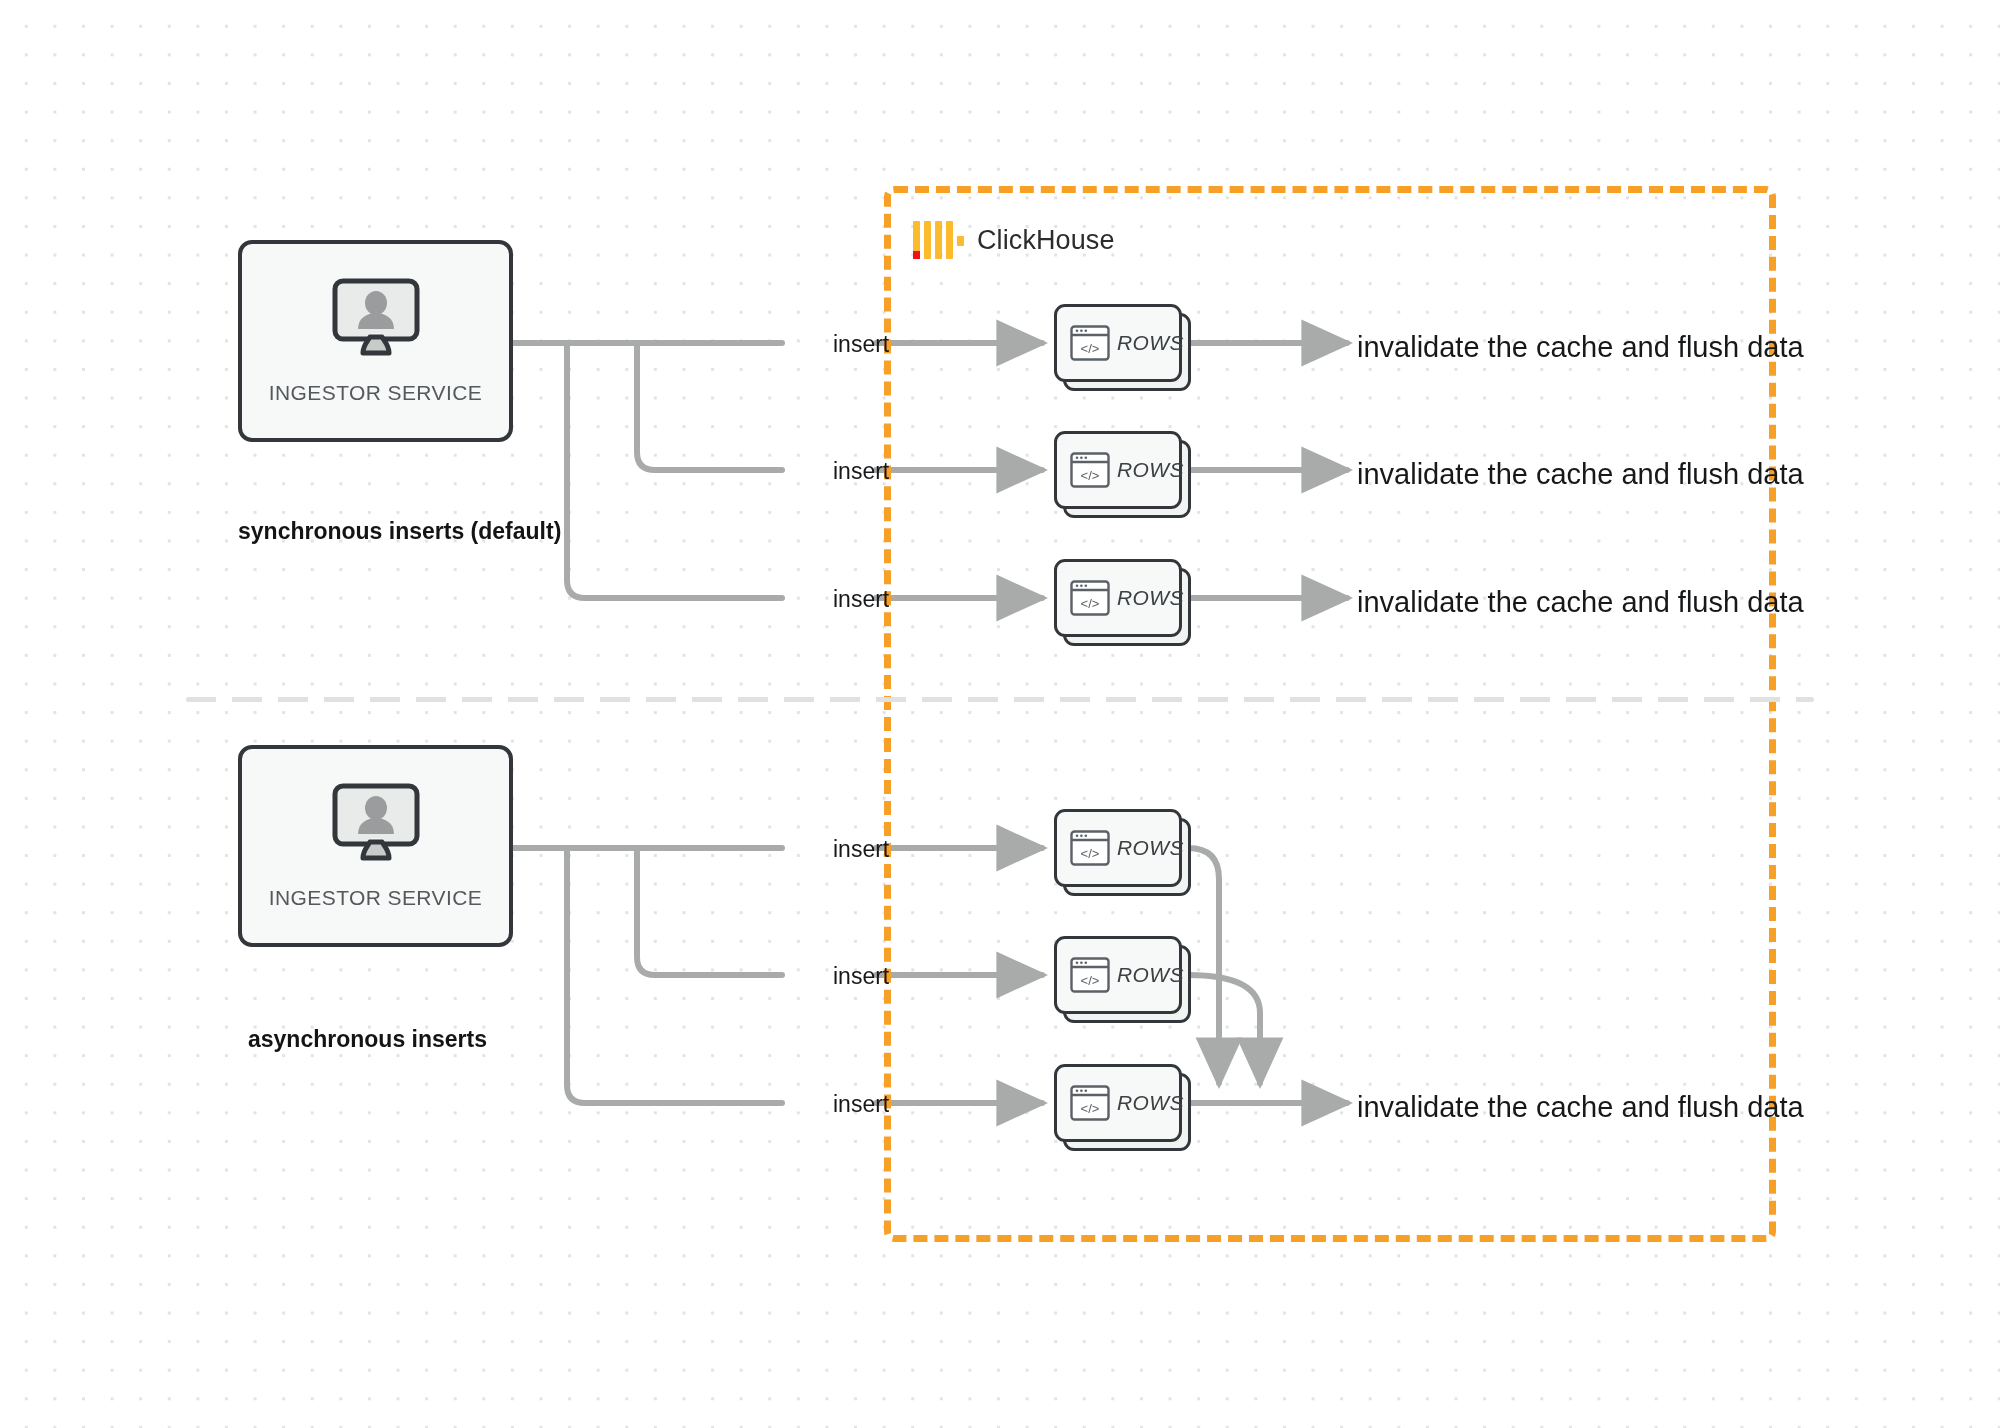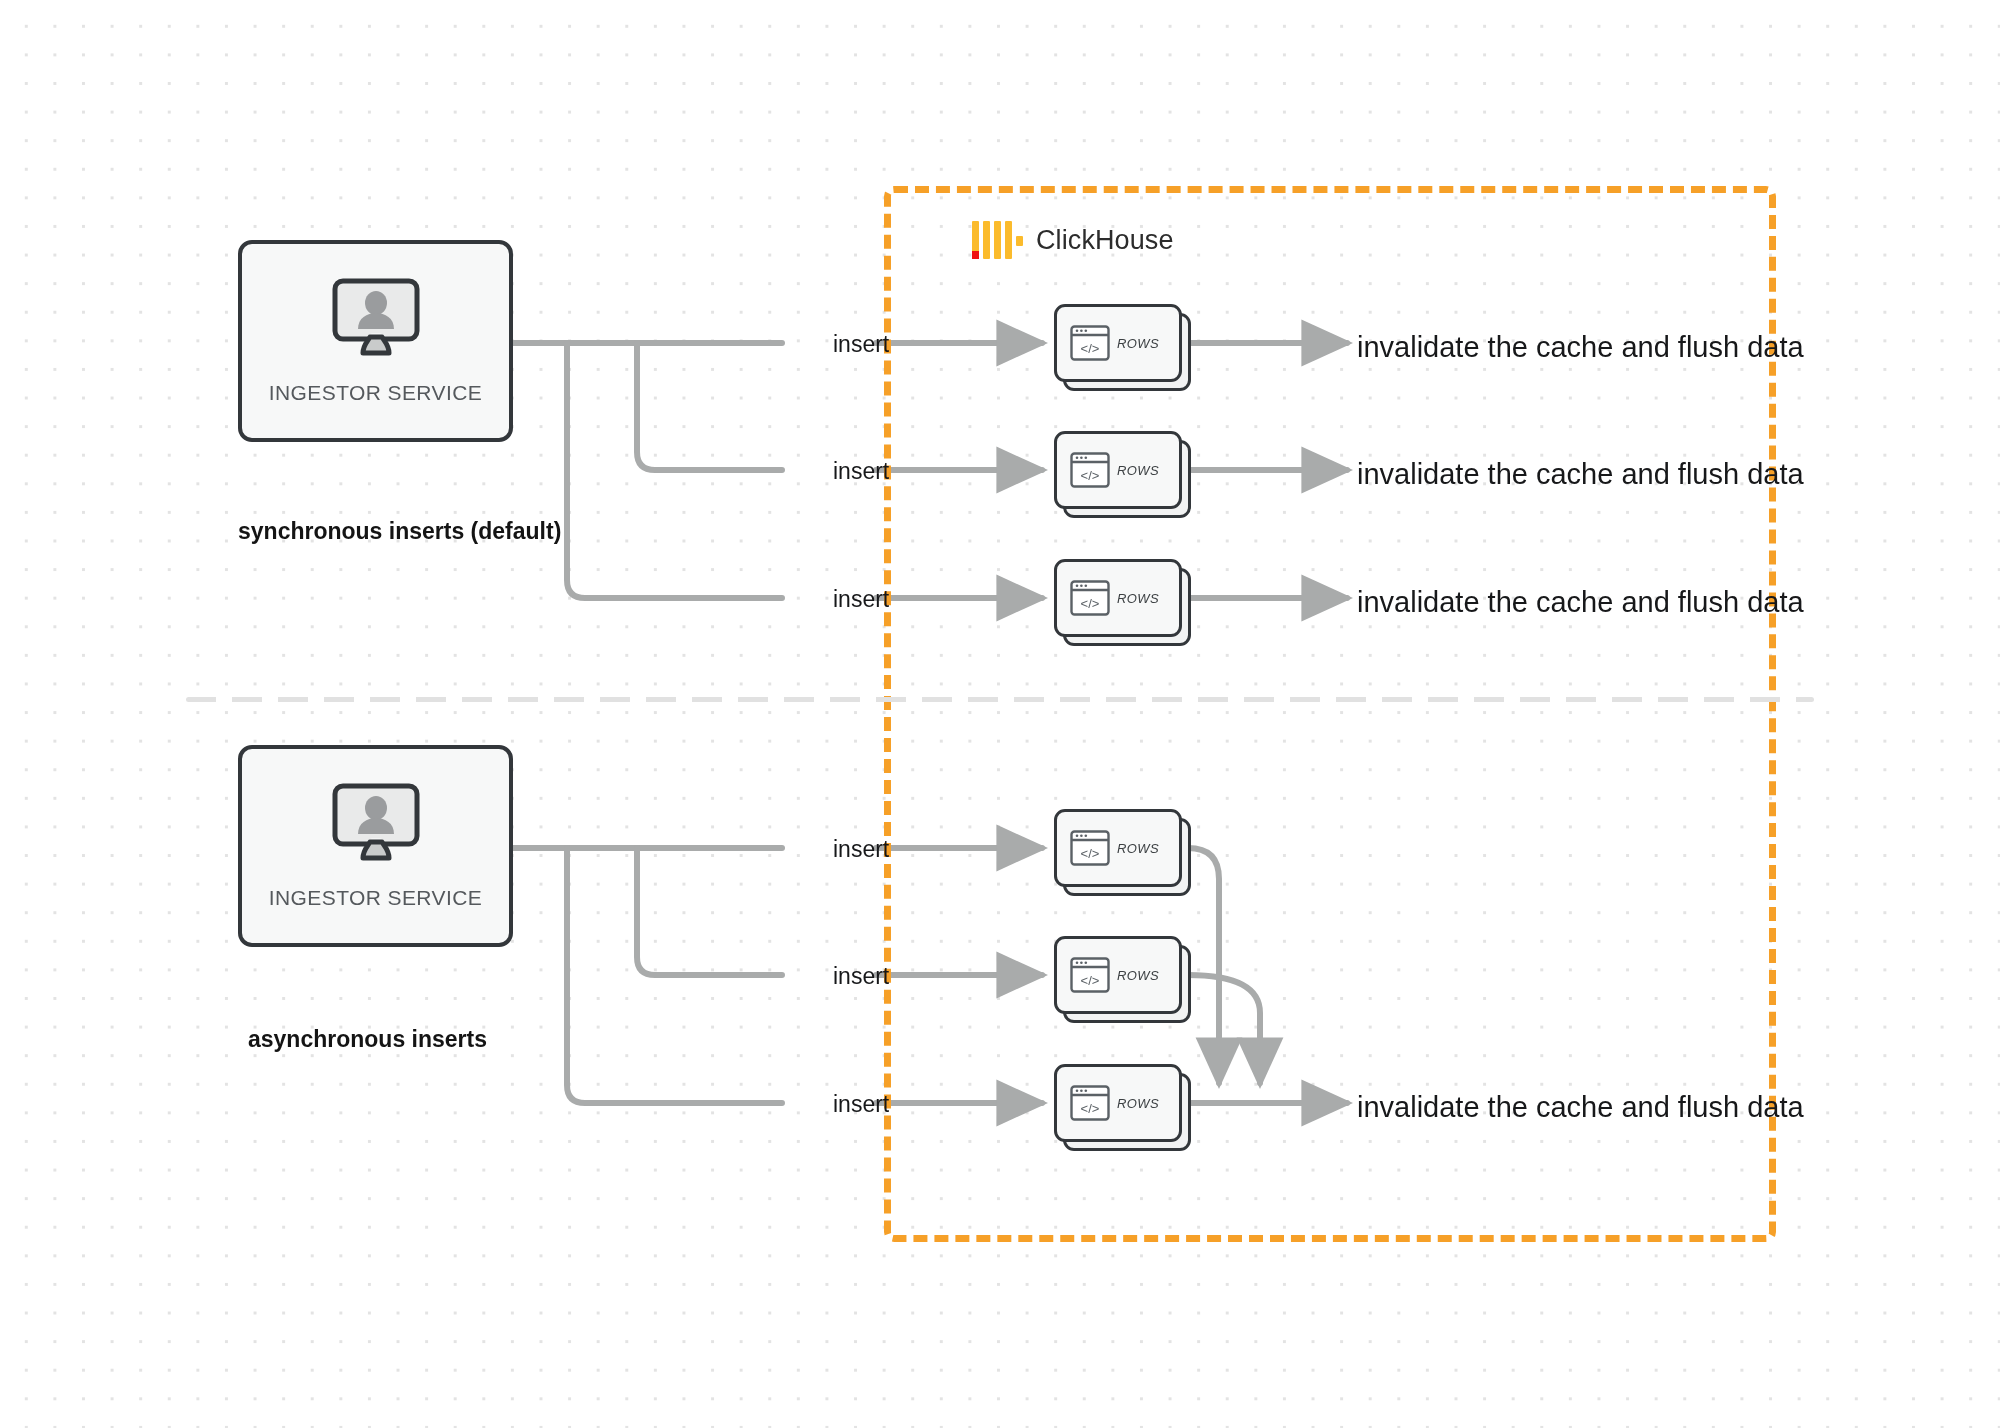--- a/index.html
+++ b/index.html
@@ -37,21 +37,21 @@
     width: 892px;
     height: 1056px;
     box-sizing: border-box;
     border: 7px dashed #f6a028;
     border-radius: 10px;
   }
 
   
   .ch-brand {
     position: absolute;
-    left: 972px;
+    left: 913px;
     top: 218px;
     display: flex;
     align-items: center;
     gap: 18px;
     height: 44px;
   }
   .ch-logo {
     position: relative;
     width: 46px;
     height: 38px;
@@ -180,21 +180,21 @@
     background: #f7f8f8;
     border: 3px solid #33373b;
     border-radius: 11px;
     display: flex;
     align-items: center;
     gap: 7px;
     padding-left: 13px;
   }
   .rows-card .browser { width: 40px; height: 36px; display:block; flex:none; }
   .rows-card .rows-text {
-    font-size: 13px;
+    font-size: 21px;
     font-style: italic;
     color: #3c4043;
     letter-spacing: 0.4px;
   }
 </style>
 </head>
 <body>
 
 <div id="canvas">
 

